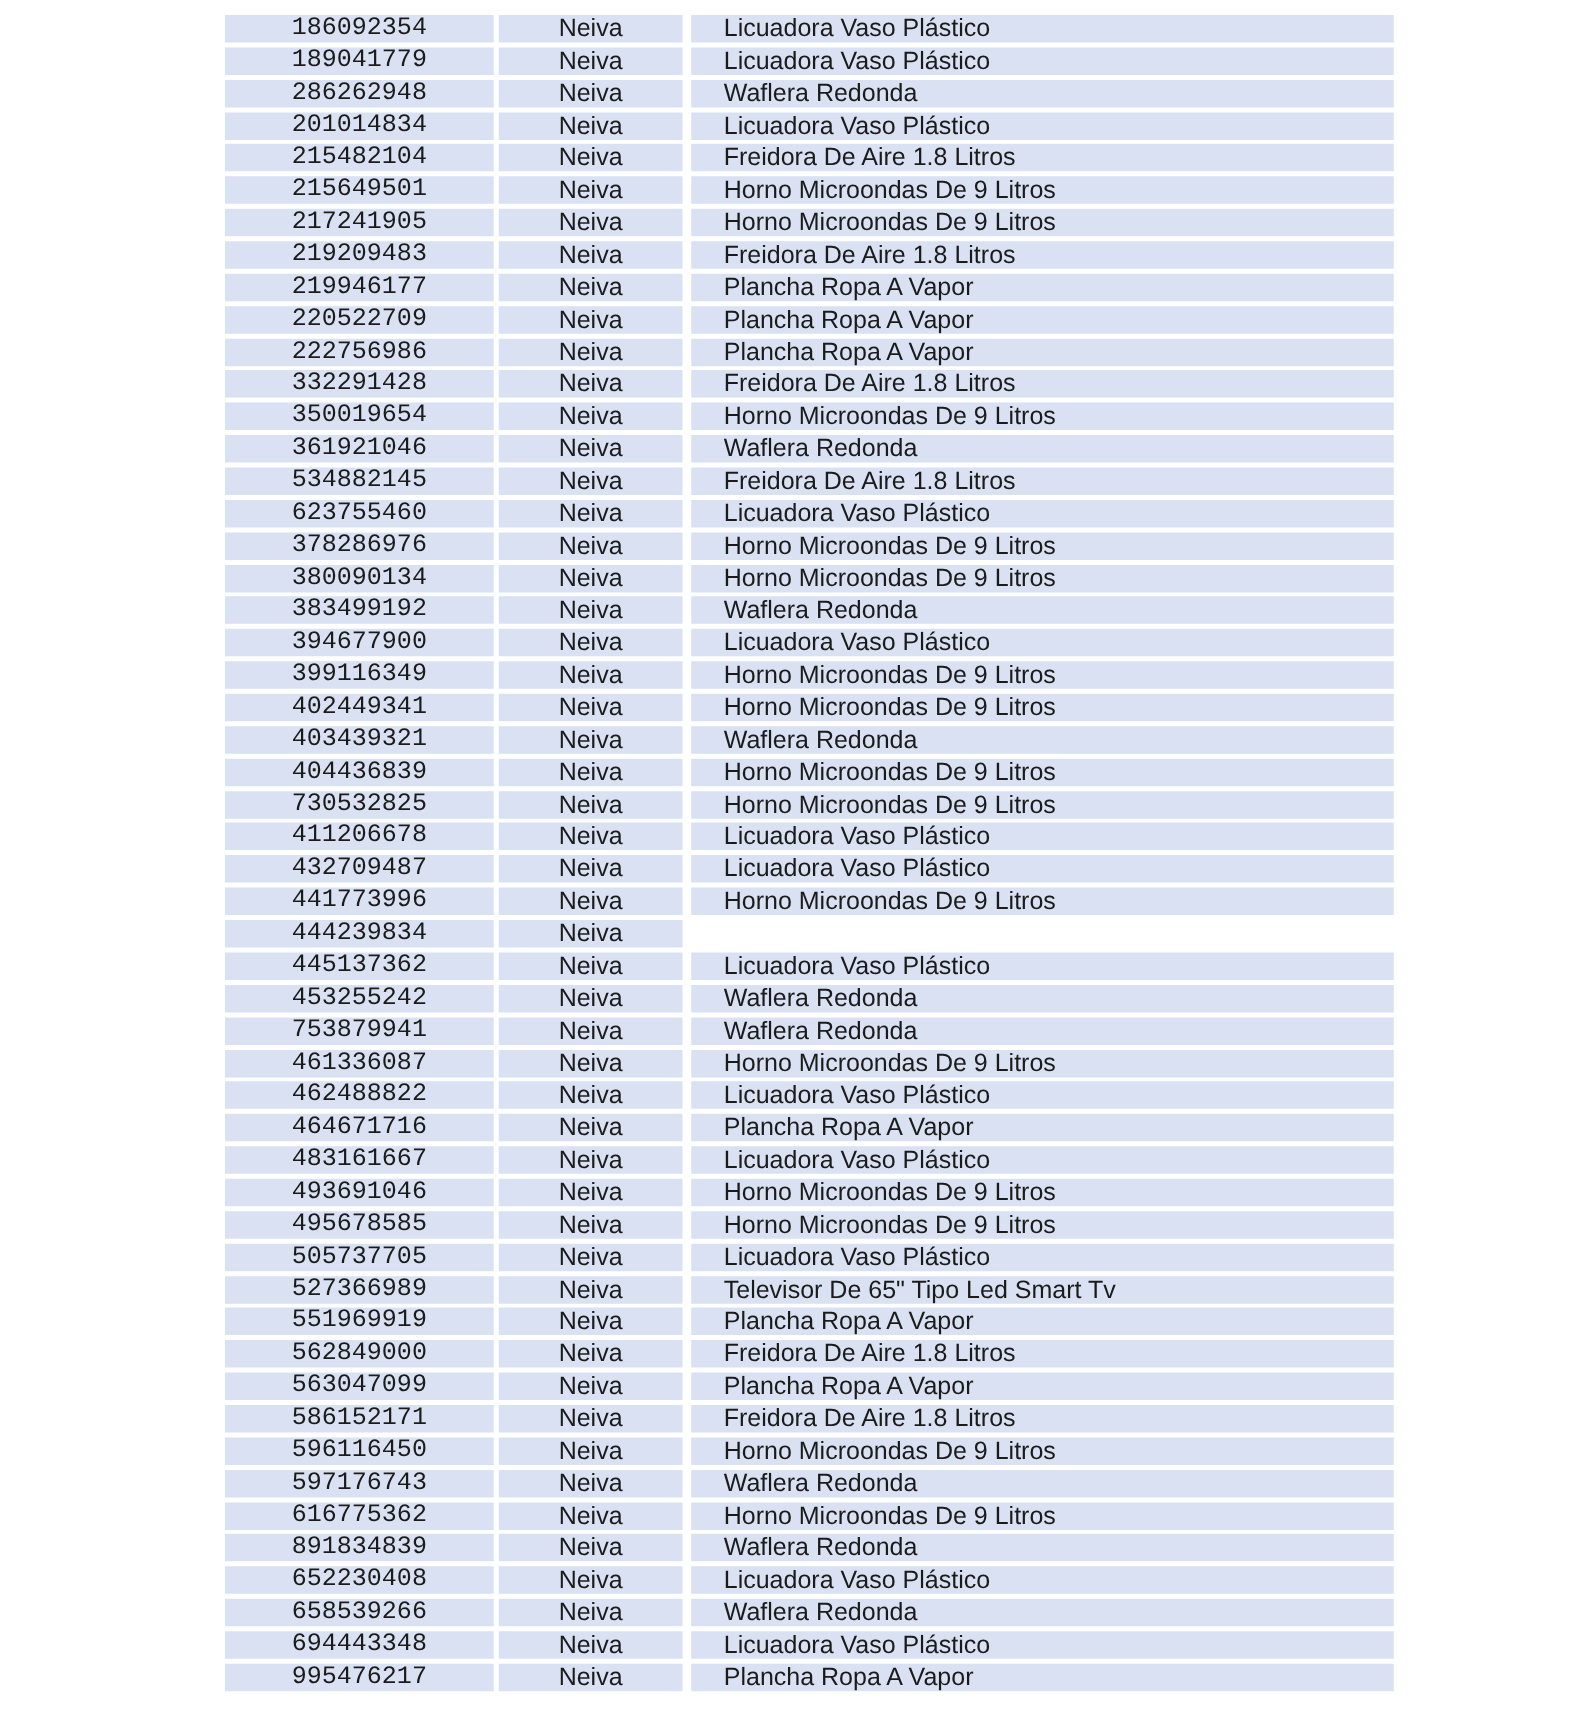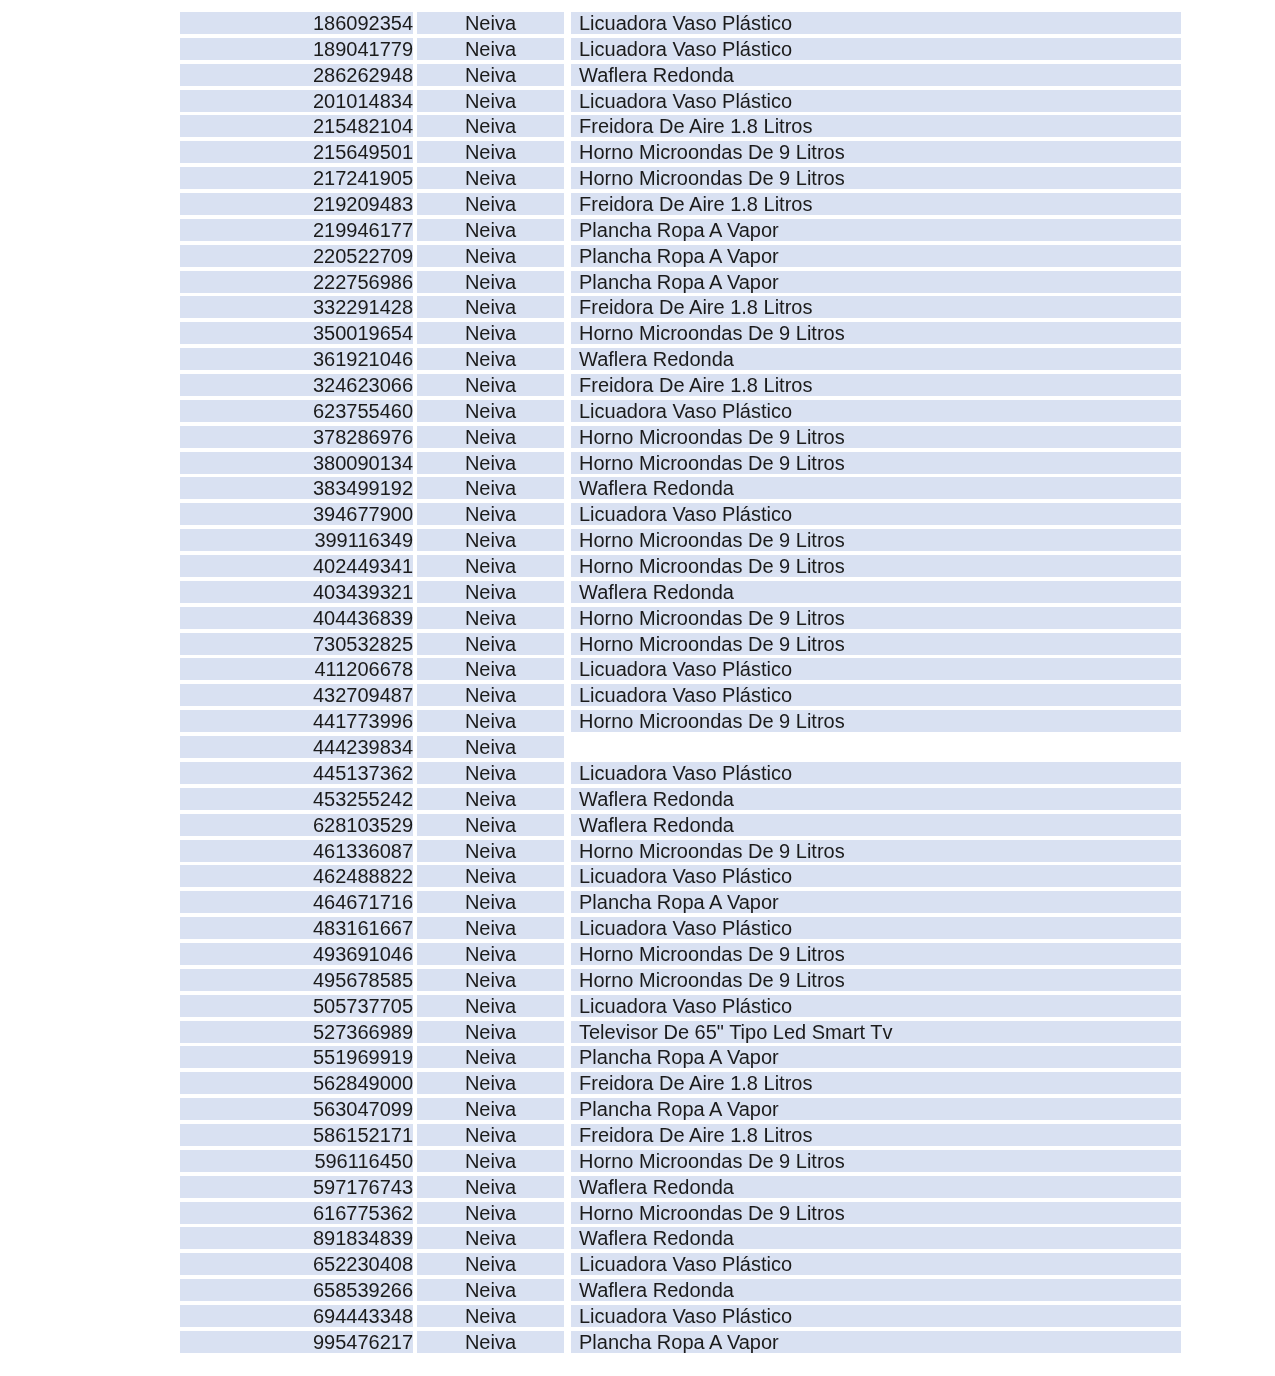--- a/index.html
+++ b/index.html
@@ -34,33 +34,34 @@
   .cell {
     background: var(--row-bg);
     color: var(--text-color);
     font-size: 20px;
     line-height: 22px;
     white-space: nowrap;
     overflow: hidden;
     flex: none;
   }
   .cell-id {
-    width: 233px;
-    text-align: right;
+    width: 215px;
+    text-align: center;
     margin-right: 4px;
+    font-family: Liberation Mono, monospace;
   }
   .cell-city {
     width: 147px;
     text-align: center;
     margin-right: 7px;
   }
   .cell-product {
-    width: 610px;
+    width: 562px;
     text-align: left;
-    padding-left: 8px;
+    padding-left: 26px;
   }
 </style>
 </head>
 <body>
 
 <div class="data-table">
     <div class="table-row">
     <div class="cell cell-id">186092354</div>
     <div class="cell cell-city">Neiva</div>
     <div class="cell cell-product">Licuadora Vaso Plástico</div>
@@ -124,21 +125,21 @@
     <div class="cell cell-id">350019654</div>
     <div class="cell cell-city">Neiva</div>
     <div class="cell cell-product">Horno Microondas De 9 Litros</div>
   </div>
     <div class="table-row">
     <div class="cell cell-id">361921046</div>
     <div class="cell cell-city">Neiva</div>
     <div class="cell cell-product">Waflera Redonda</div>
   </div>
     <div class="table-row">
-    <div class="cell cell-id">324623066</div>
+    <div class="cell cell-id">534882145</div>
     <div class="cell cell-city">Neiva</div>
     <div class="cell cell-product">Freidora De Aire 1.8 Litros</div>
   </div>
     <div class="table-row">
     <div class="cell cell-id">623755460</div>
     <div class="cell cell-city">Neiva</div>
     <div class="cell cell-product">Licuadora Vaso Plástico</div>
   </div>
     <div class="table-row">
     <div class="cell cell-id">378286976</div>
@@ -208,21 +209,21 @@
     <div class="cell cell-id">445137362</div>
     <div class="cell cell-city">Neiva</div>
     <div class="cell cell-product">Licuadora Vaso Plástico</div>
   </div>
     <div class="table-row">
     <div class="cell cell-id">453255242</div>
     <div class="cell cell-city">Neiva</div>
     <div class="cell cell-product">Waflera Redonda</div>
   </div>
     <div class="table-row">
-    <div class="cell cell-id">628103529</div>
+    <div class="cell cell-id">753879941</div>
     <div class="cell cell-city">Neiva</div>
     <div class="cell cell-product">Waflera Redonda</div>
   </div>
     <div class="table-row">
     <div class="cell cell-id">461336087</div>
     <div class="cell cell-city">Neiva</div>
     <div class="cell cell-product">Horno Microondas De 9 Litros</div>
   </div>
     <div class="table-row">
     <div class="cell cell-id">462488822</div>

